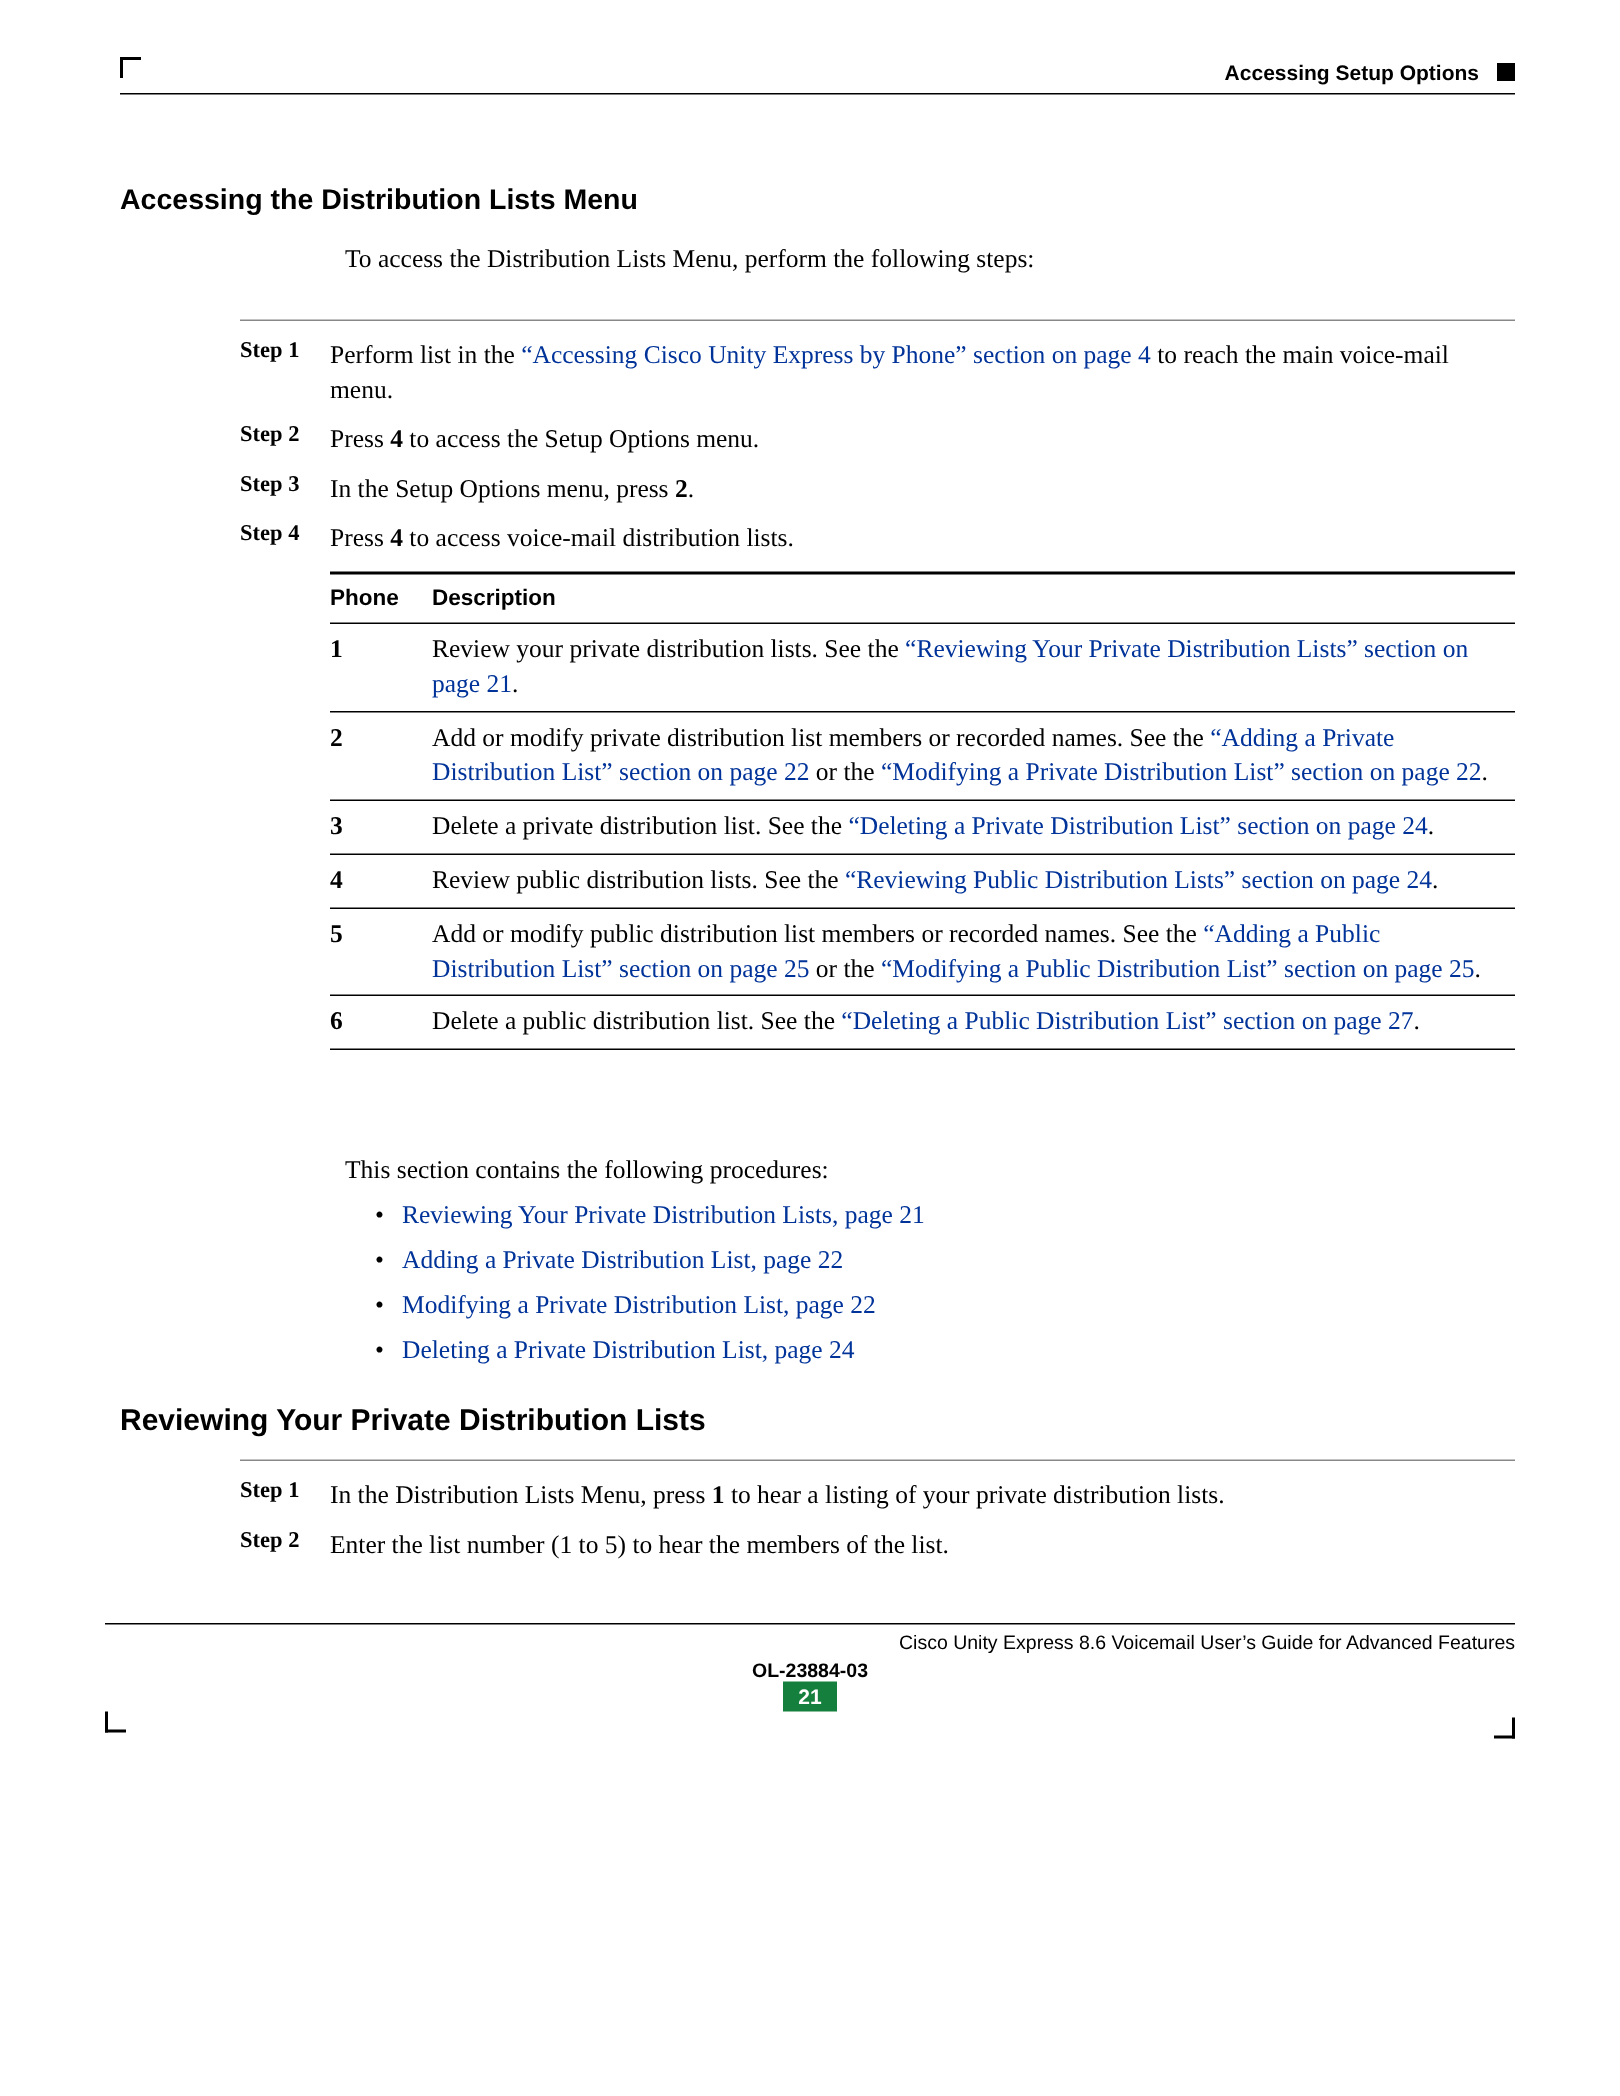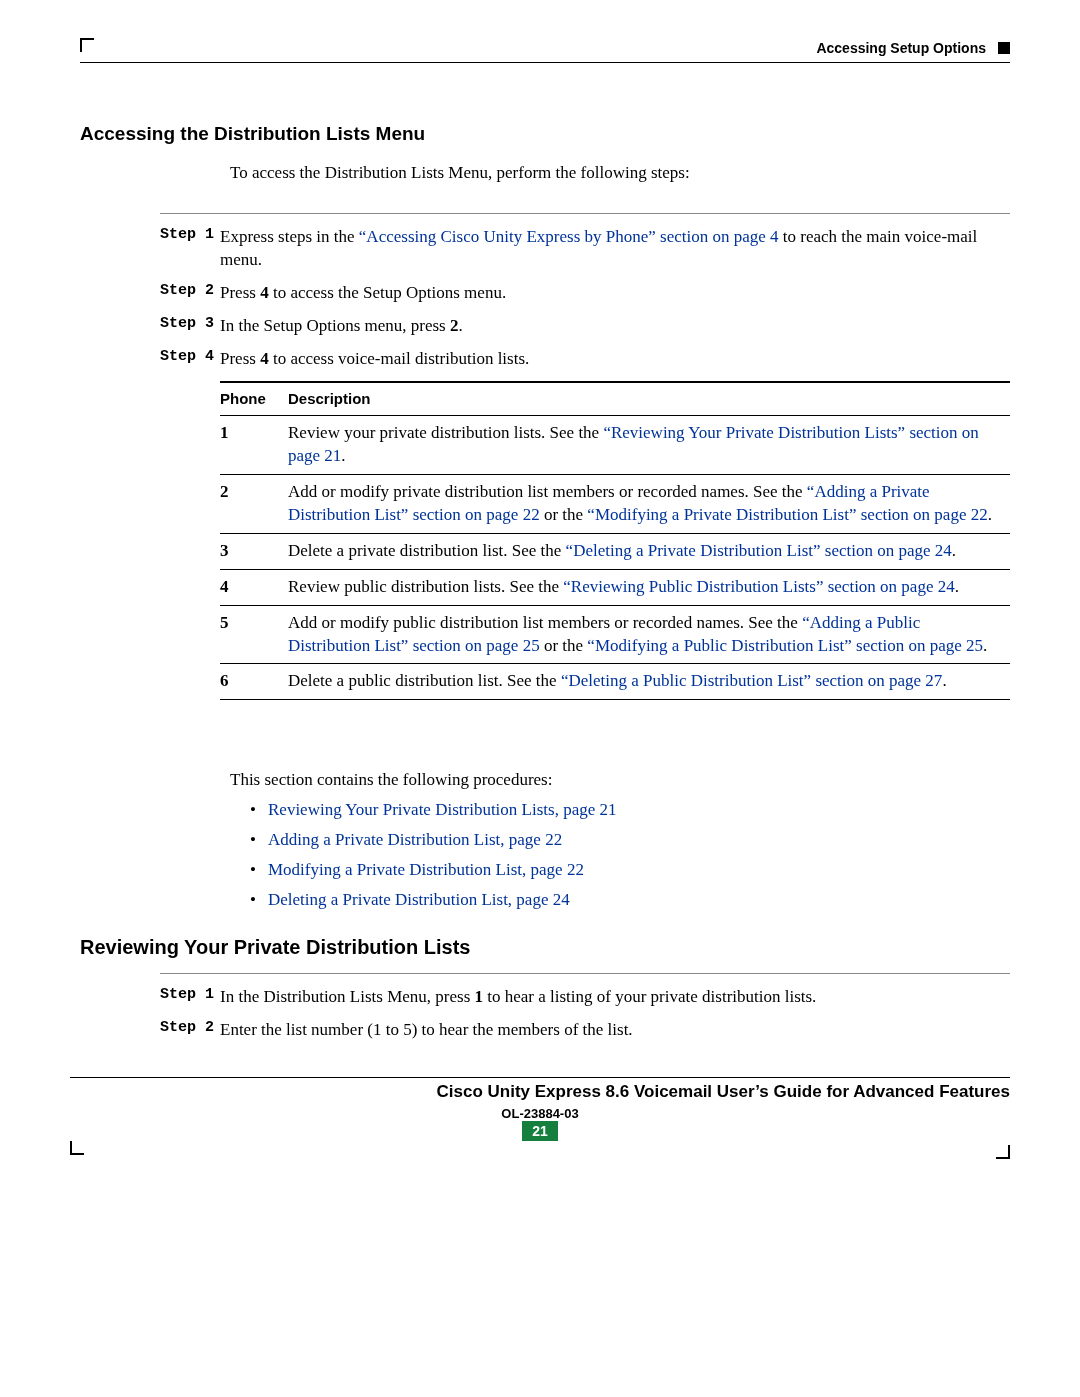--- a/index.html
+++ b/index.html
@@ -60,21 +60,21 @@
   }
   .step-row {
     display: flex;
     align-items: flex-start;
     margin-bottom: 10px;
     font-size: 17px;
   }
   .step-label {
     width: 60px;
     flex: 0 0 60px;
-    font-family: Liberation Mono, monospace;
+    font-family: Liberation Serif, serif;
     font-weight: bold;
     font-size: 15px;
   }
   .step-body {
     flex: 1;
     line-height: 1.35;
   }
   .link { color: #003399; }
   .bold { font-weight: bold; }
   .opts-table {
@@ -135,22 +135,22 @@
   .footer-rule {
     border: none;
     border-top: 1px solid #000;
     margin: 0 0 4px 0;
   }
   .footer-line {
     display: flex;
     justify-content: flex-end;
     align-items: flex-start;
     font-family: Arial, Helvetica, sans-serif;
-    font-size: 17px;
-    font-weight: bold;
+    font-size: 13px;
+    font-weight: normal;
   }
   .footer-title { text-align: right; flex: 1; }
   .footer-bottom {
     display: flex;
     justify-content: space-between;
     align-items: center;
     margin-top: 4px;
     font-family: Arial, Helvetica, sans-serif;
     font-size: 13px;
     font-weight: bold;
@@ -189,21 +189,21 @@
   <hr class="header-rule">
 
   <h1 class="h1">Accessing the Distribution Lists Menu</h1>
   <p class="intro">To access the Distribution Lists Menu, perform the following steps:</p>
 
   <hr class="steps-rule">
   <div class="steps">
     <div class="step-row">
       <div class="step-label">Step 1</div>
       <div class="step-body">
-        <span>Express steps in the </span><span class="link">“Accessing Cisco Unity Express by Phone” section on page 4</span><span> to reach the main voice-mail menu.</span>
+        <span>Perform list in the </span><span class="link">“Accessing Cisco Unity Express by Phone” section on page 4</span><span> to reach the main voice-mail menu.</span>
       </div>
     </div>
     <div class="step-row">
       <div class="step-label">Step 2</div>
       <div class="step-body">
         <span>Press </span><span class="bold">4</span><span> to access the Setup Options menu.</span>
       </div>
     </div>
     <div class="step-row">
       <div class="step-label">Step 3</div>

